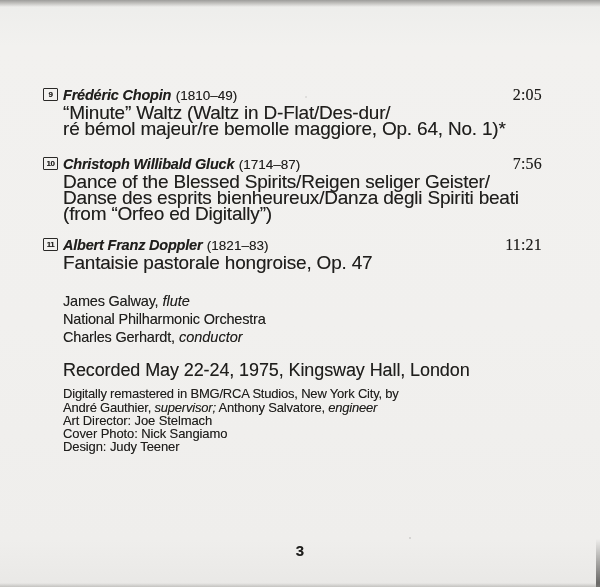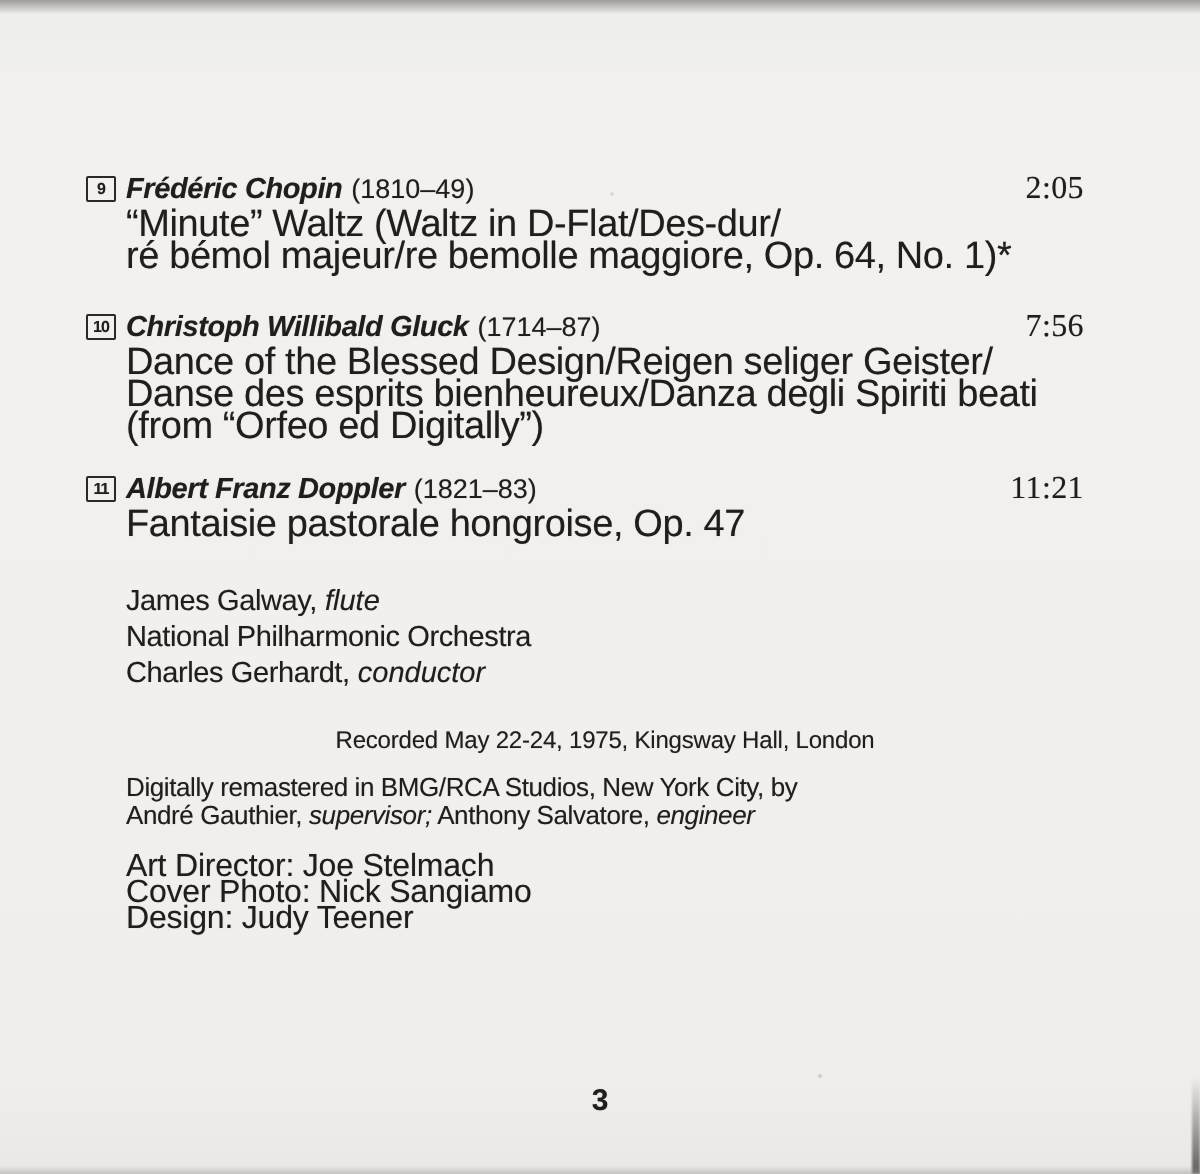--- a/index.html
+++ b/index.html
@@ -47,26 +47,26 @@
   .tline { padding-left:20px; font-size:19px; line-height:16px; letter-spacing:-0.2px; }
   .t9 { margin-bottom:18px; }
   .t10 { margin-bottom:14px; }
 
   .arr-note { padding-left:20px; margin-top:4px; font-size:13px; font-style:italic; line-height:15px; letter-spacing:-0.1px; }
 
   .artists { margin-top:21px; padding-left:20px; font-size:14.5px; line-height:18px; }
   .artist-name { font-weight:normal; letter-spacing:-0.2px; }
   .artist-role { font-style:italic; }
 
-  .recorded { margin-top:17px; padding-left:20px; font-size:12px; line-height:14px; letter-spacing:-0.1px;text-align:center; }
+  .recorded { margin-top:17px; padding-left:20px; font-size:18px; line-height:14px; letter-spacing:-0.1px; }
 
   .remaster { margin-top:10px; padding-left:20px; font-size:13px; line-height:13.5px; letter-spacing:-0.2px; }
   .remaster .role { font-style:italic; }
 
-  .credits { margin-top:13px; padding-left:20px; font-size:16px; line-height:13px; letter-spacing:-0.1px; }
+  .credits { padding-left:20px; font-size:13px; line-height:13px; letter-spacing:-0.1px; }
 
   .page-num {
     position:absolute; top:542px; left:0; width:600px;
     text-align:center; font-size:15px; font-weight:bold;
   }
 </style>
 </head>
 <body>
 
 <div class="scan-top"></div>
@@ -84,21 +84,21 @@
     <div class="tline">ré bémol majeur/re bemolle maggiore, Op. 64, No. 1)*</div>
   </section>
 
   <section class="track t10">
     <div class="track-head">
       <span class="tracknum">10</span>
       <span class="composer-name">Christoph Willibald Gluck</span>
       <span class="composer-dates">(1714–87)</span>
       <span class="time">7:56</span>
     </div>
-    <div class="tline">Dance of the Blessed Design/Reigen seliger Geister/</div>
+    <div class="tline">Dance of the Blessed Spirits/Reigen seliger Geister/</div>
     <div class="tline">Danse des esprits bienheureux/Danza degli Spiriti beati</div>
     <div class="tline">(from “Orfeo ed Digitally”)</div>
   </section>
 
   <section class="track">
     <div class="track-head">
       <span class="tracknum">11</span>
       <span class="composer-name">Albert Franz Doppler</span>
       <span class="composer-dates">(1821–83)</span>
       <span class="time">11:21</span>

